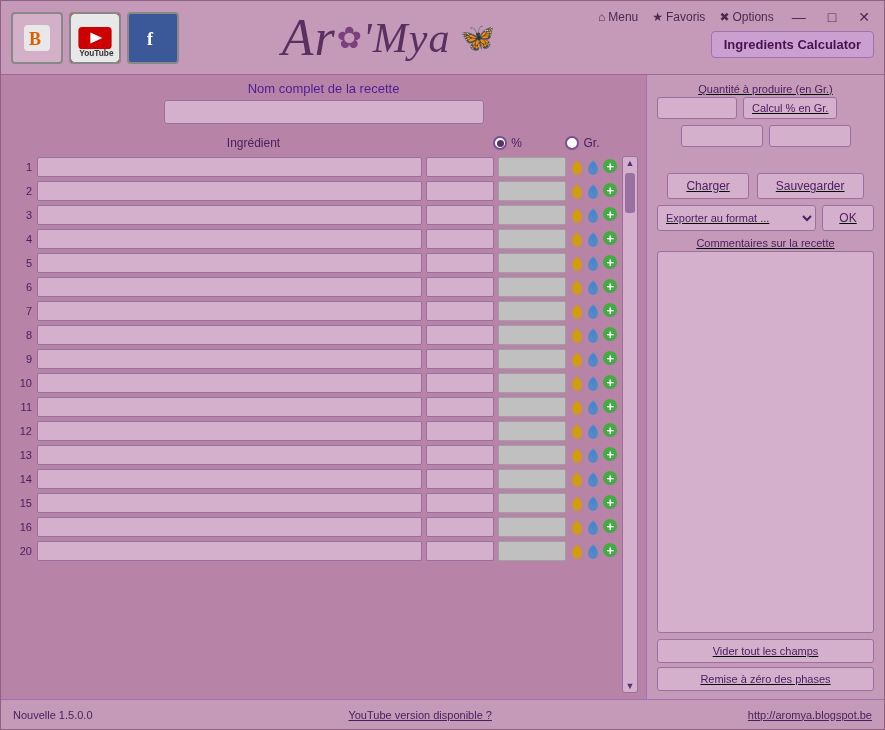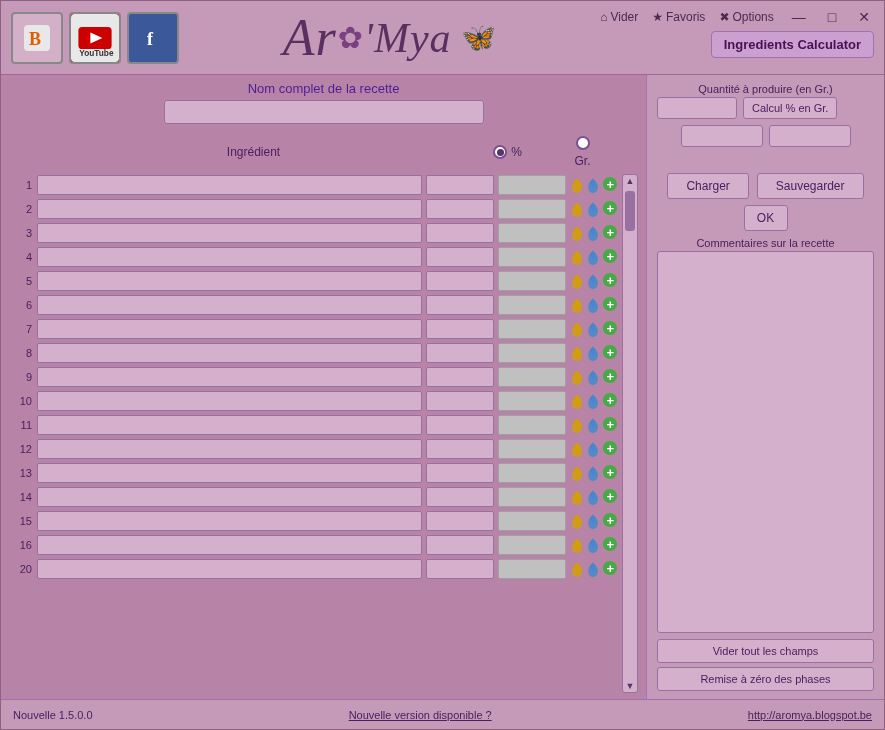--- a/index.html
+++ b/index.html
@@ -92,21 +92,20 @@
     .th-gr {
       width: 75px;
       text-align: center;
       color: #4a2060;
       font-size: 12px;
       display: flex;
       align-items: center;
       justify-content: center;
       gap: 4px;
       margin-right: 18px;
-      flex-direction: column;
     }
     .radio-circle {
       width: 14px;
       height: 14px;
       border-radius: 50%;
       border: 2px solid #7a5090;
       background: white;
       display: inline-flex;
       align-items: center;
       justify-content: center;
@@ -252,21 +251,21 @@
       height: 26px;
       background: #d4b0cc;
       border: 1px solid #9a70a0;
       border-radius: 3px;
       color: #4a2060;
       font-size: 11px;
       padding: 0 4px;
       outline: none;
     }
     .ok-btn {
-      width: 44px;
+      width: 52px;
       height: 26px;
       background: #d4b0cc;
       border: 1px solid #9a70a0;
       border-radius: 3px;
       color: #4a2060;
       font-size: 12px;
       cursor: pointer;
     }
 
     .comments-label {
@@ -394,20 +393,21 @@
     }
 
     .right-area {
       width: 238px;
       background: #c49ab8;
       border-left: 1px solid #a870b8;
       padding: 8px 10px;
       display: flex;
       flex-direction: column;
       gap: 6px;
+      text-decoration: underline;
     }
 
     .table-area {
       display: flex;
       flex: 1;
       overflow: hidden;
     }
 
     .table-scroll-area {
       flex: 1;
@@ -472,21 +472,21 @@
       <span style="font-family: Georgia, serif; font-size: 52px; font-style: italic; color: #5a3060; letter-spacing: 1px;">Ar</span>
       <span style="font-size: 30px; color: #7a4080; margin: 0 1px;">✿</span>
       <span style="font-family: Georgia, serif; font-size: 42px; font-style: italic; color: #5a3060; letter-spacing: 1px;">'Mya</span>
       <span style="font-size: 28px; margin-left: 10px; color: #7a4080;">🦋</span>
     </div>
 
     <div class="header-right">
       <div class="menu-row">
         <span class="top-menu-item">
           <span>⌂</span>
-          <span>Vider</span>
+          <span>Menu</span>
         </span>
         <span class="top-menu-item">
           <span>★</span>
           <span>Favoris</span>
         </span>
         <span class="top-menu-item">
           <span>✖</span>
           <span>Options</span>
         </span>
         <span class="win-btn">—</span>
@@ -925,35 +925,41 @@
       </div>
 
       <div style="flex: 0 0 14px;"></div>
 
       <div class="action-btns">
         <button class="action-btn">Charger</button>
         <button class="action-btn">Sauvegarder</button>
       </div>
 
       <div class="export-row">
+        <select class="export-select">
+          <option>Exporter au format ...</option>
+          <option>CSV</option>
+          <option>PDF</option>
+          <option>HTML</option>
+        </select>
         <button class="ok-btn">OK</button>
       </div>
 
       <div style="display: flex; flex-direction: column; flex: 1;">
         <div class="comments-label">Commentaires sur la recette</div>
         <textarea class="comments-textarea" style=""></textarea>
       </div>
 
       <div class="bottom-btns">
         <button class="bottom-btn">Vider tout les champs</button>
         <button class="bottom-btn">Remise à zéro des phases</button>
       </div>
     </div>
 
   </div>
 
   <div class="status-bar">
     <span>Nouvelle 1.5.0.0</span>
-    <span class="status-link">Nouvelle version disponible ?</span>
+    <span class="status-link">YouTube version disponible ?</span>
     <span class="status-link">http://aromya.blogspot.be</span>
   </div>
 
 </div>
 
 </body></html>

